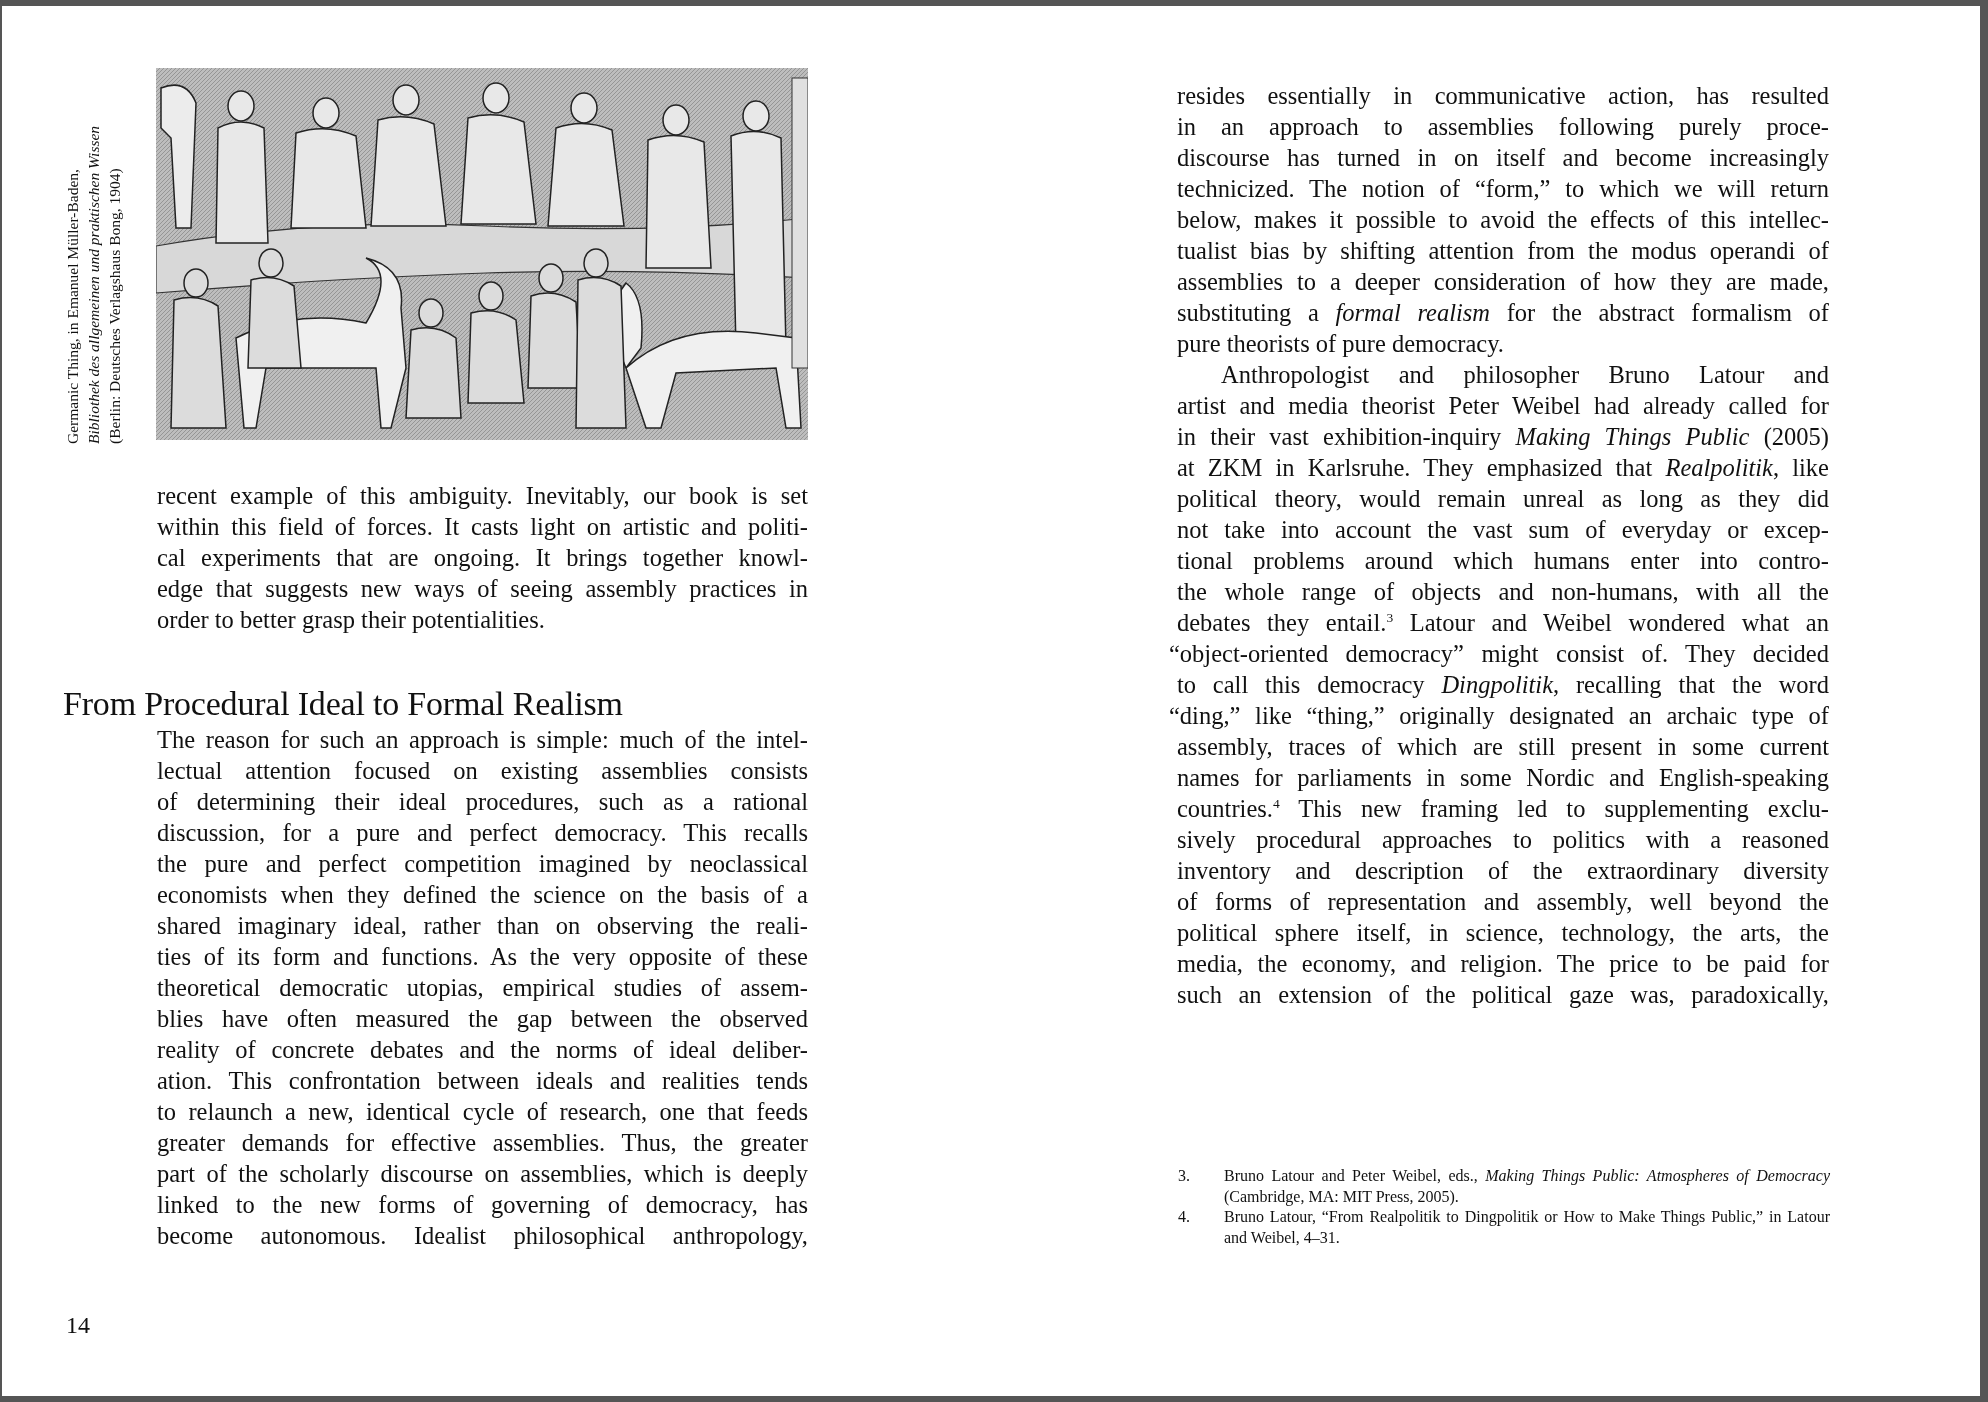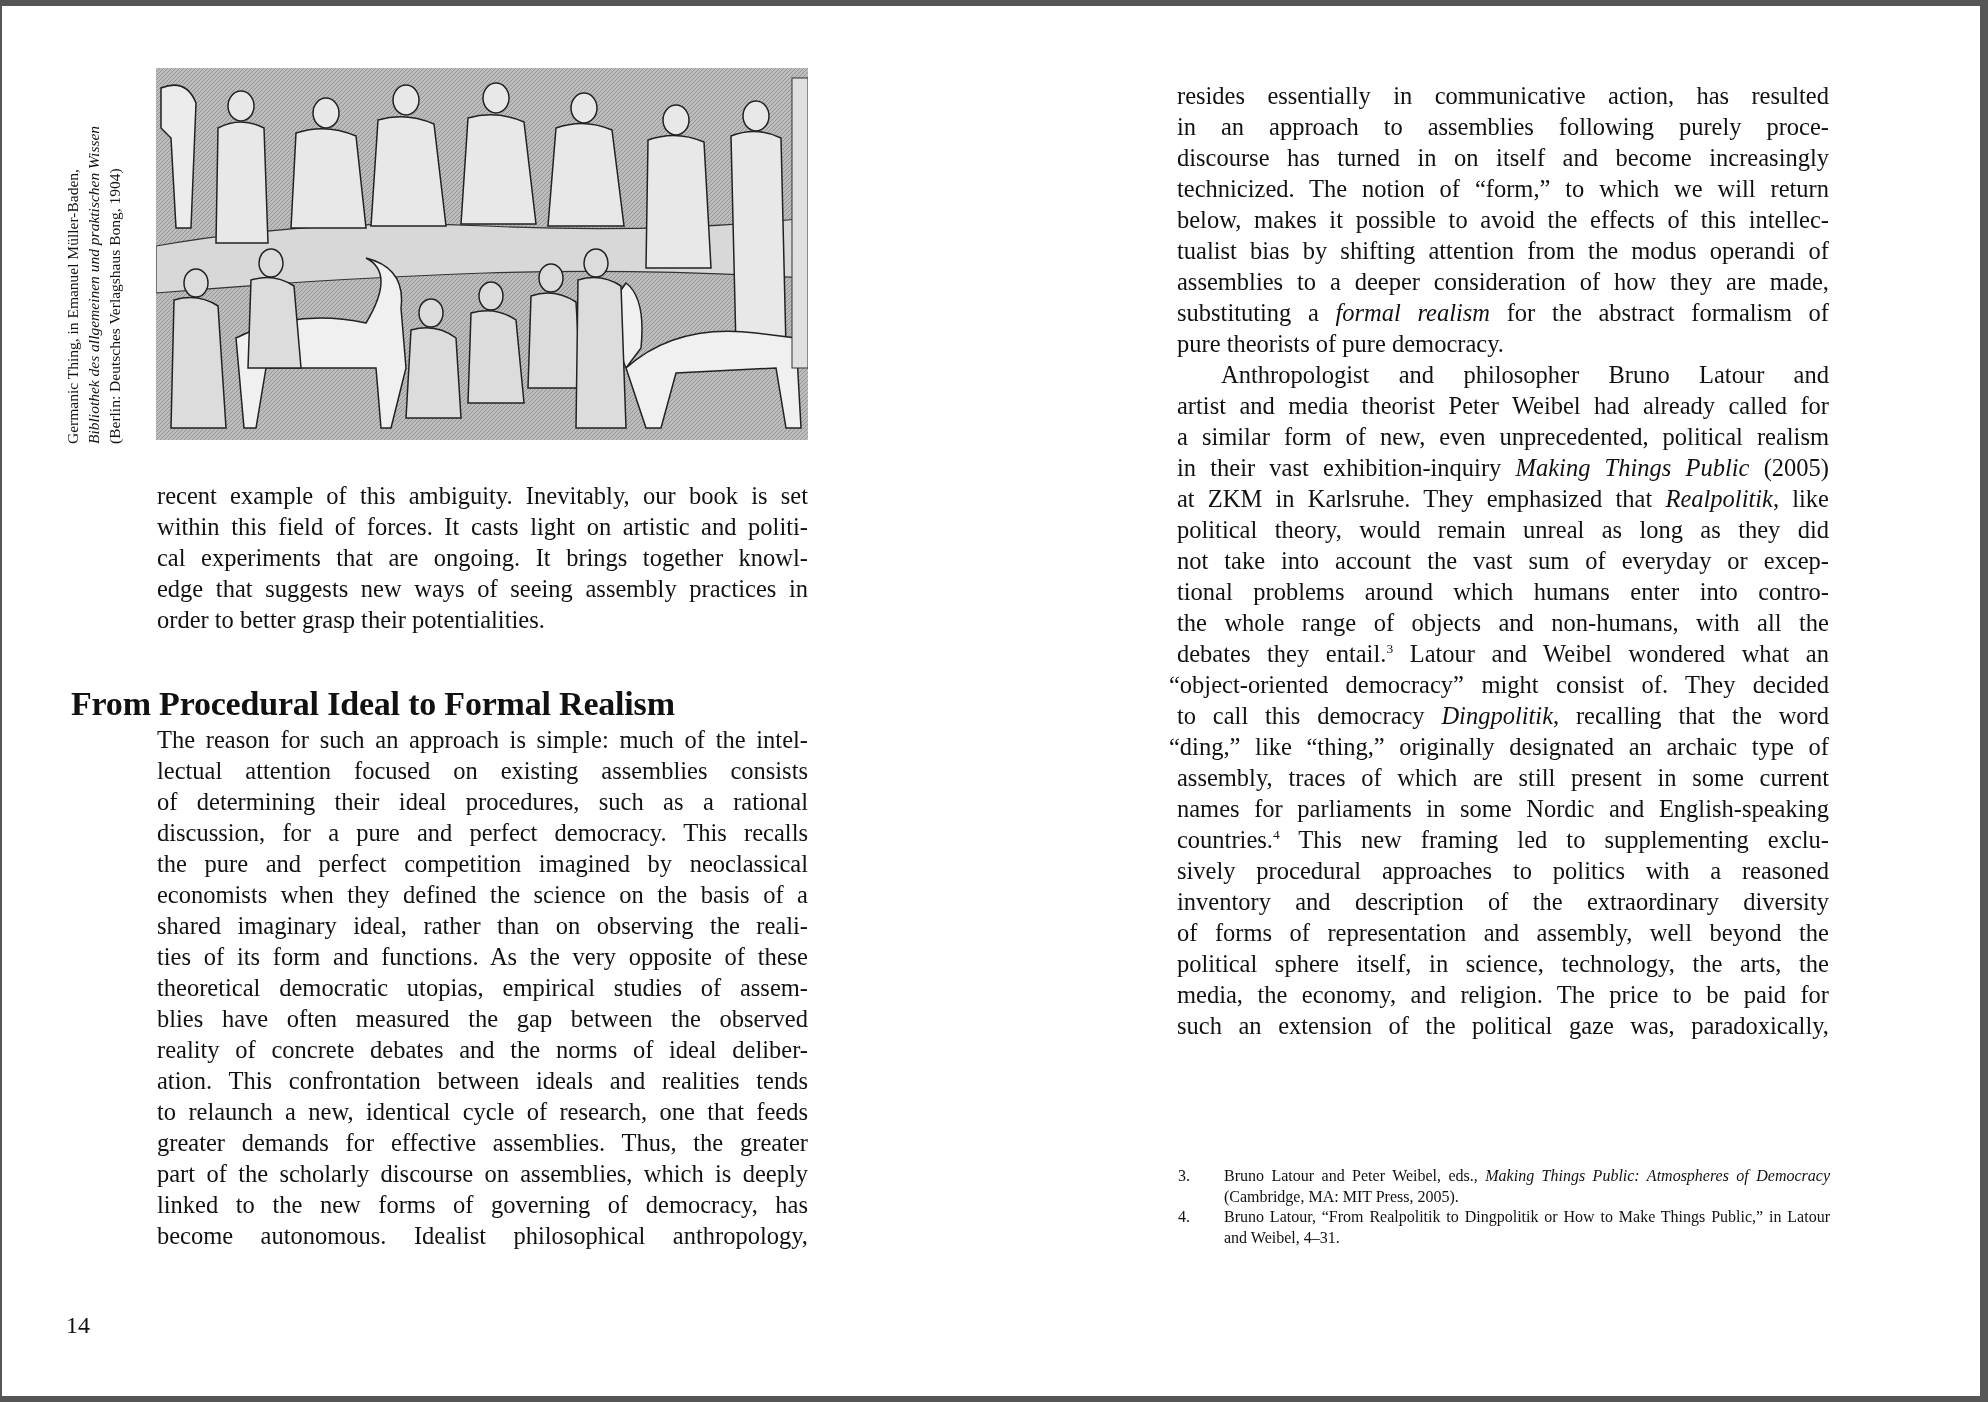--- a/index.html
+++ b/index.html
@@ -30,22 +30,22 @@
   .figure svg { display:block; width:100%; height:100%; }
   .body-col {
     position: absolute; font-size: 24.5px; line-height: 31px;
     text-align: justify;
   }
   .body-col .line { display: block; text-align: justify; text-align-last: justify; white-space: nowrap; }
   .body-col .line.last { text-align-last: left; }
   em { font-style: italic; }
   sup { font-size: 0.55em; vertical-align: 0.7em; line-height: 0; }
   .heading {
-    position: absolute; left: 69px; top: 650px;
-    font-size: 34px; line-height: 40px; font-weight: bold;
+    position: absolute; left: 61px; top: 650px;
+    font-size: 34px; line-height: 40px; font-weight: normal;
     letter-spacing: -0.2px;
   }
   .footnotes {
     position: absolute; left: 1176px; top: 1160px; width: 652px;
     font-size: 16px; line-height: 20.5px;
   }
   .fn { display: flex; }
   .fn .num { width: 46px; flex: none; }
   .fn .txt { flex: 1; text-align: justify; }
   .pagenum { position: absolute; font-size: 24px; }
@@ -152,21 +152,20 @@
     <span class="line">discourse has turned in on itself and become increasingly</span>
     <span class="line">technicized. The notion of “form,” to which we will return</span>
     <span class="line">below, makes it possible to avoid the effects of this intellec-</span>
     <span class="line">tualist bias by shifting attention from the modus operandi of</span>
     <span class="line">assemblies to a deeper consideration of how they are made,</span>
     <span class="line"><span>substituting a </span><em>formal realism</em><span> for the abstract formalism of</span></span>
     <span class="line last">pure theorists of pure democracy.</span>
 
     <span class="line" style="padding-left:44px;">Anthropologist and philosopher Bruno Latour and</span>
     <span class="line">artist and media theorist Peter Weibel had already called for</span>
-    <span class="line">a similar form of new, even unprecedented, political realism</span>
     <span class="line"><span>in their vast exhibition-inquiry </span><em>Making Things Public</em><span> (2005)</span></span>
     <span class="line"><span>at ZKM in Karlsruhe. They emphasized that </span><em>Realpolitik</em><span>, like</span></span>
     <span class="line">political theory, would remain unreal as long as they did</span>
     <span class="line">not take into account the vast sum of everyday or excep-</span>
     <span class="line">tional problems around which humans enter into contro-</span>
     <span class="line">the whole range of objects and non-humans, with all the</span>
     <span class="line"><span>debates they entail.</span><sup>3</sup><span> Latour and Weibel wondered what an</span></span>
     <span class="line" style="margin-left:-8px;">“object-oriented democracy” might consist of. They decided</span>
     <span class="line"><span>to call this democracy </span><em>Dingpolitik</em><span>, recalling that the word</span></span>
     <span class="line" style="margin-left:-8px;">“ding,” like “thing,” originally designated an archaic type of</span>

